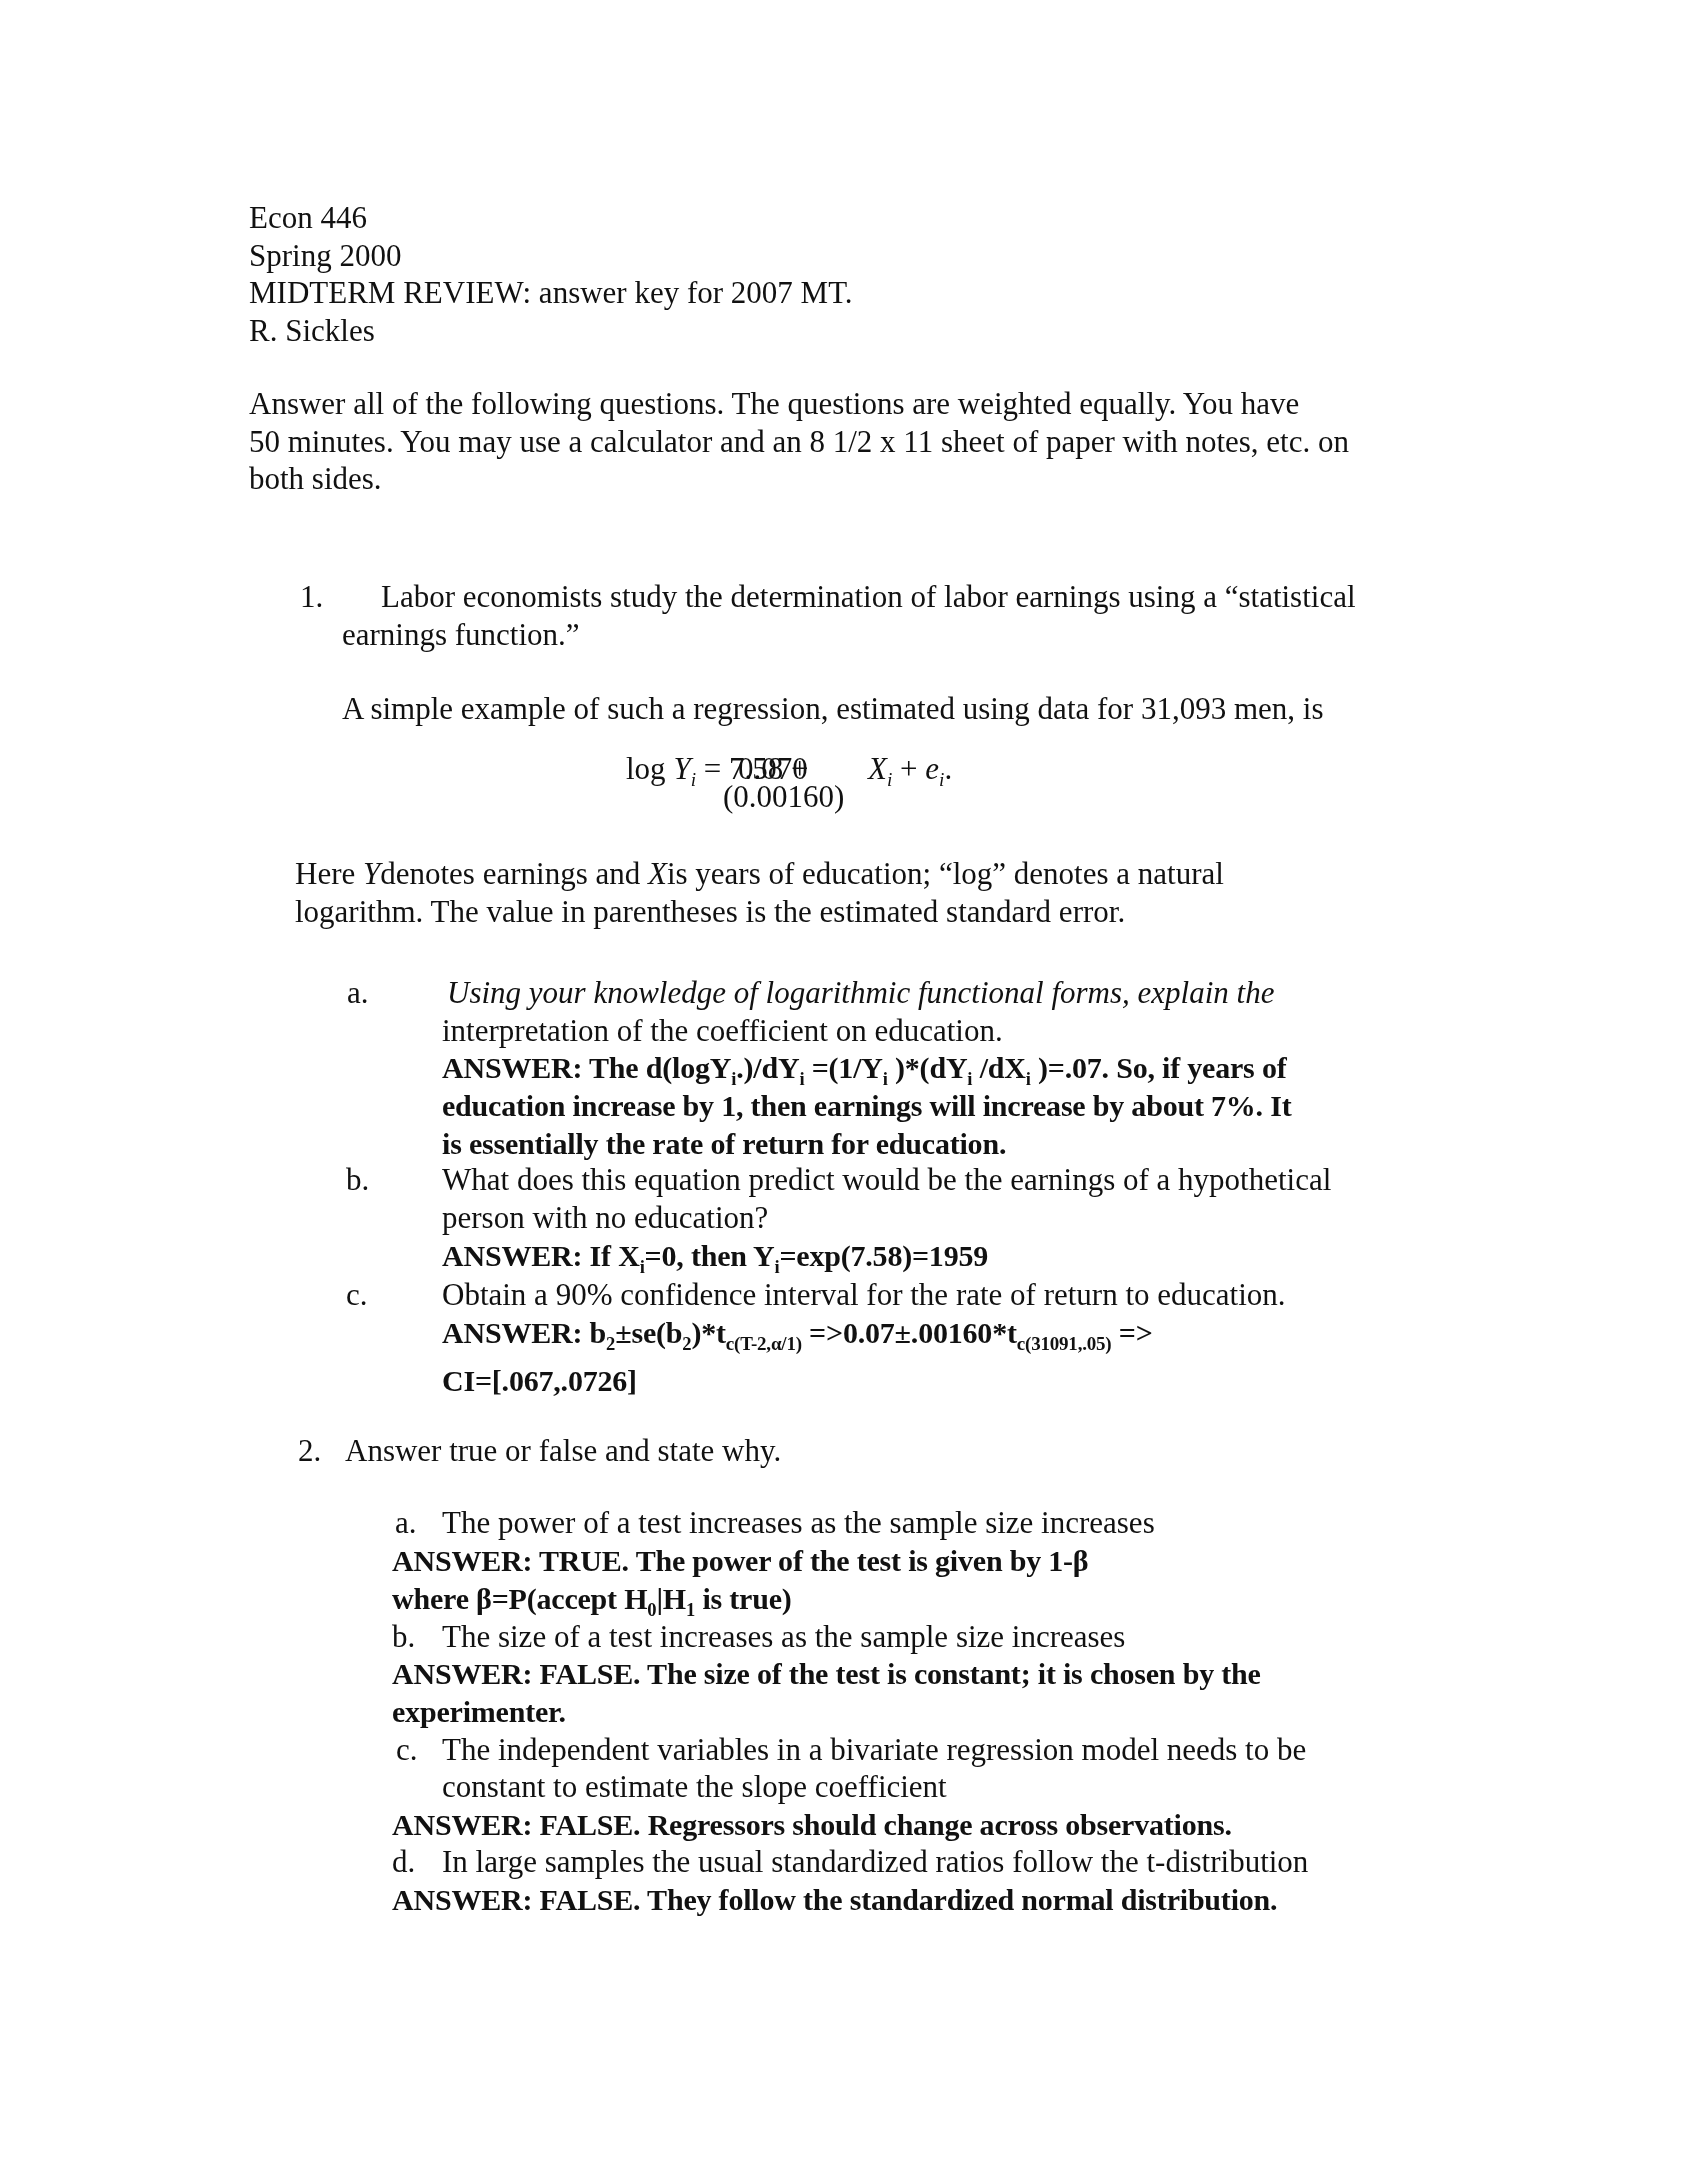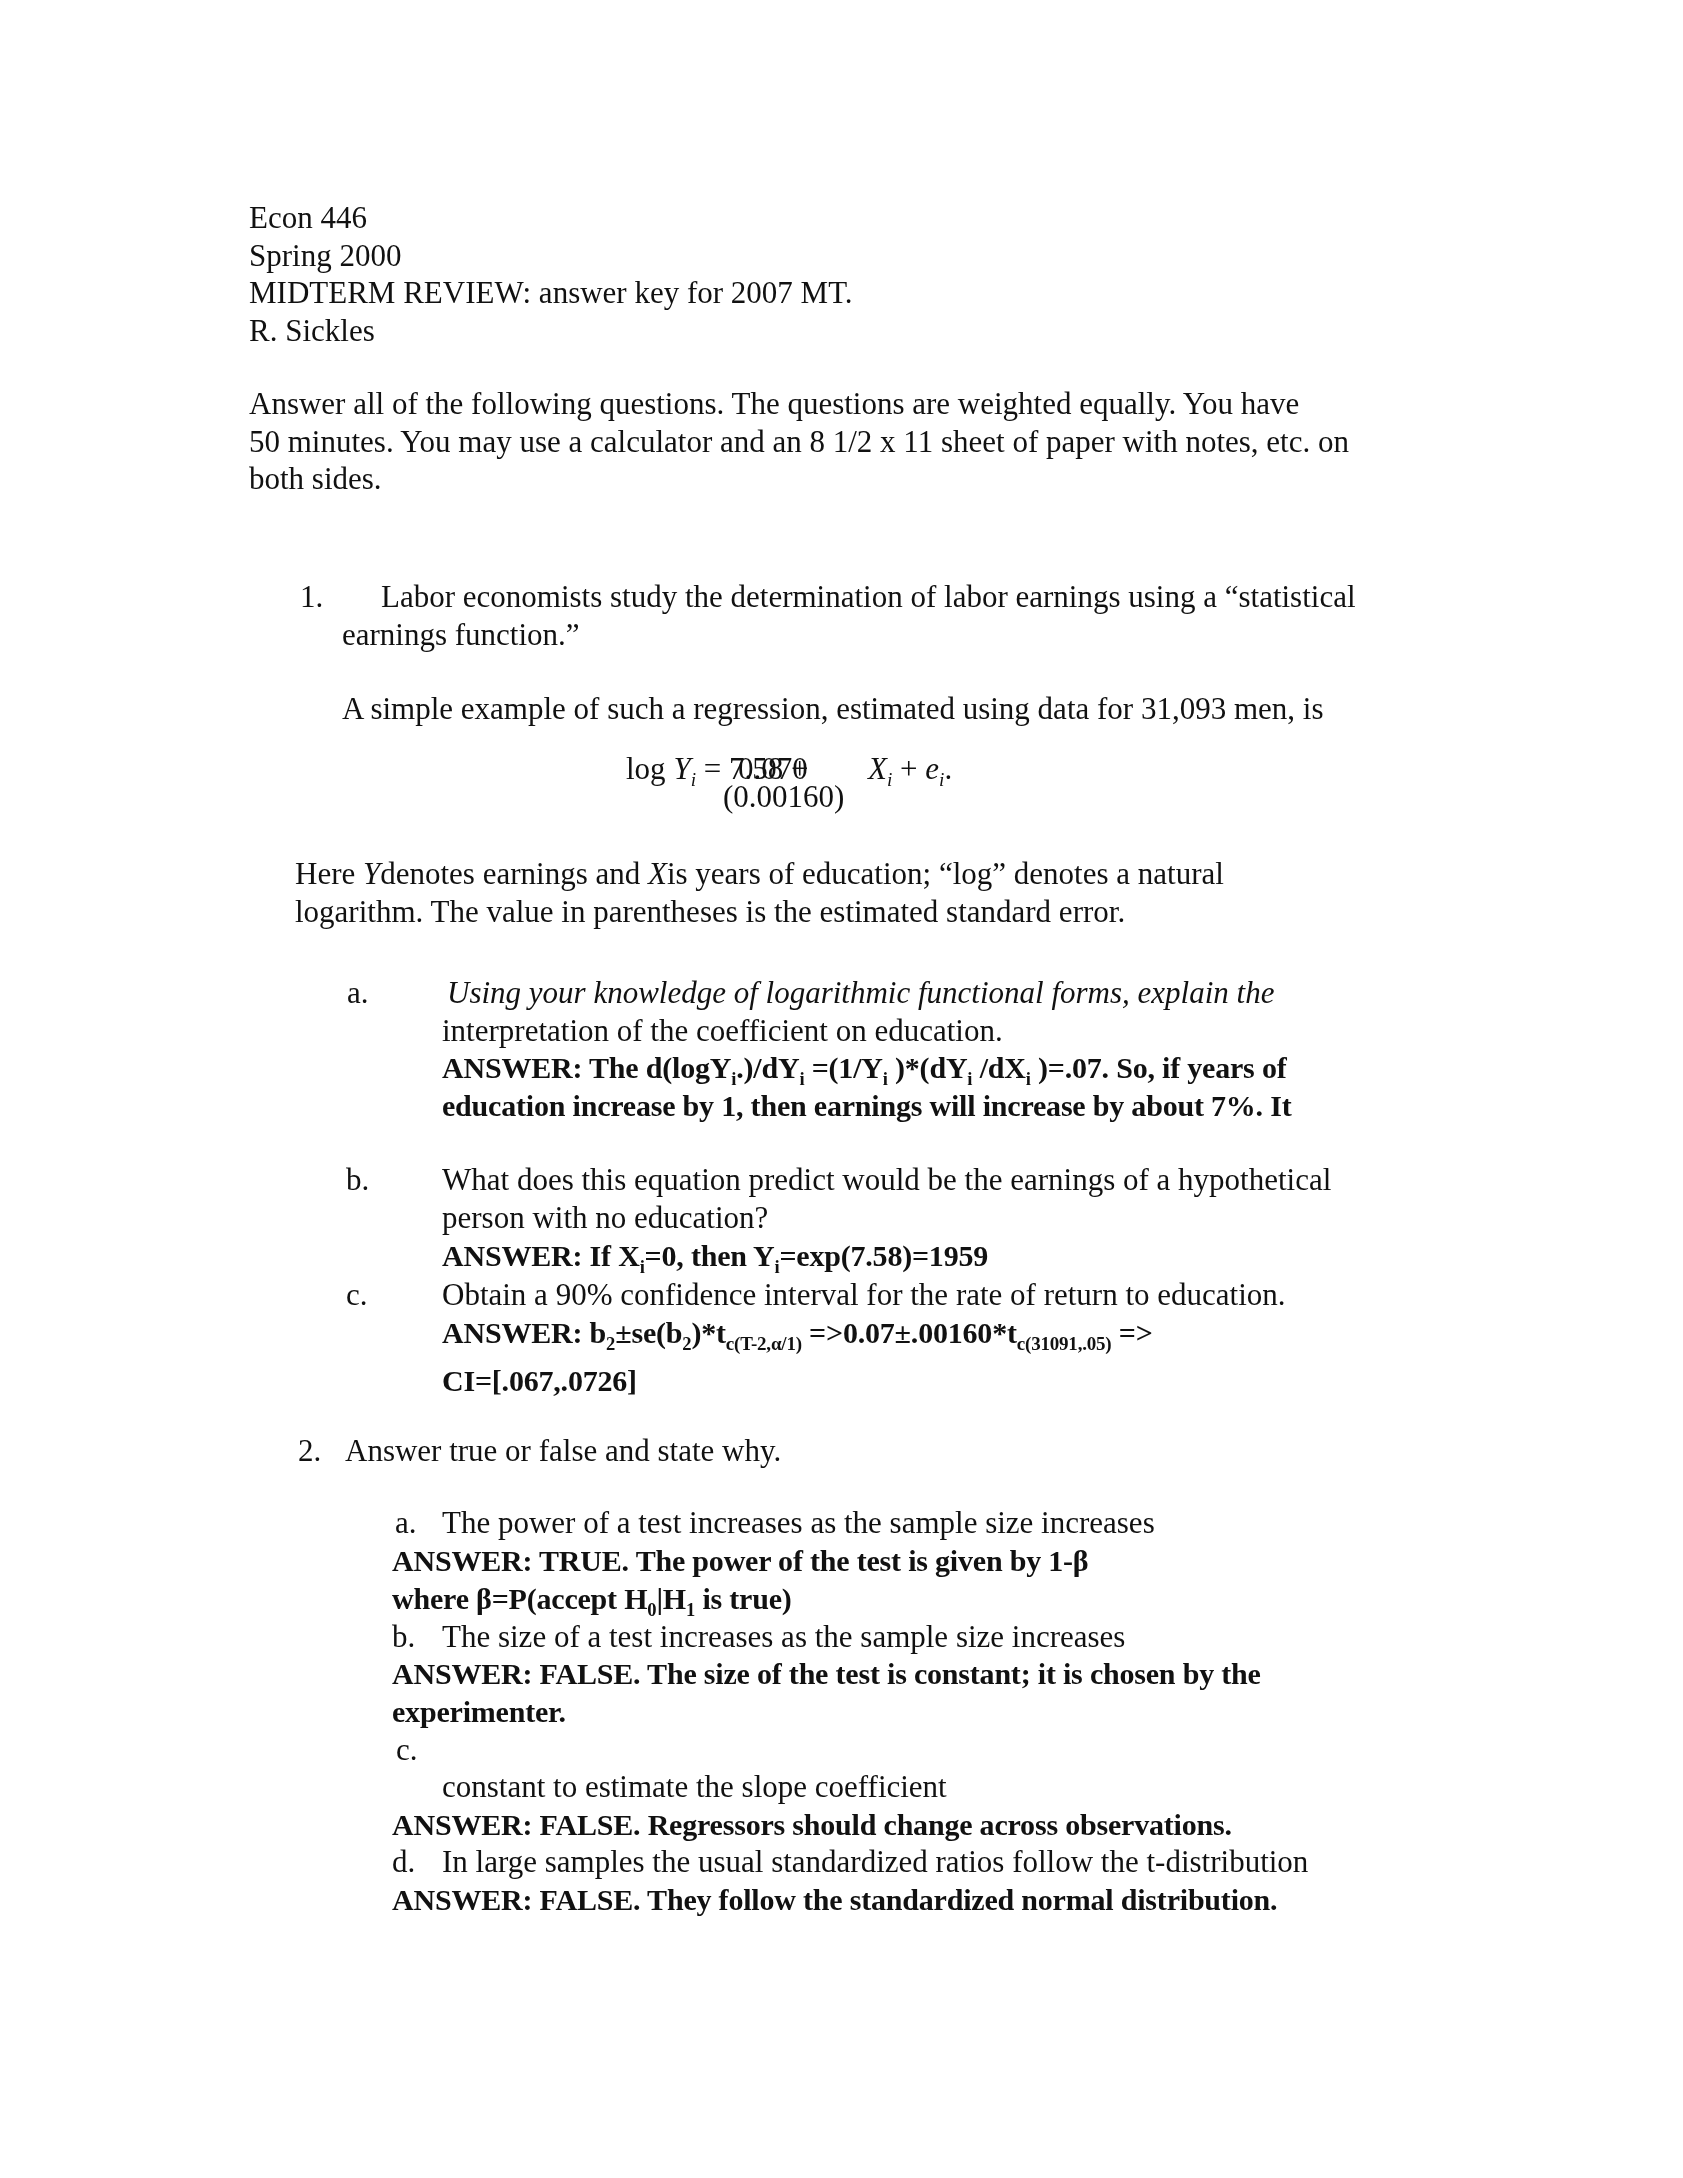--- a/index.html
+++ b/index.html
@@ -45,20 +45,21 @@
   </div>
   <div class="ln" style="left:295px; top:893px;">logarithm.  The value in parentheses is the estimated standard error.</div>
 
   <div class="ln" style="left:347px; top:974px;">a.</div>
   <div class="ln" style="left:447px; top:974px;font-style:italic;">Using your knowledge of logarithmic functional forms, explain the</div>
   <div class="ln" style="left:442px; top:1012px;">interpretation of the coefficient on education.</div>
   <div class="ln ans" style="left:442px; top:1049px;">
     <span>ANSWER:  The d(logY</span><sub>i</sub><span>.)/dY</span><sub>i</sub><span> =(1/Y</span><sub>i</sub><span> )*(dY</span><sub>i</sub><span> /dX</span><sub>i</sub><span> )=.07.  So, if  years of</span>
   </div>
   <div class="ln ans" style="left:442px; top:1087px;">education increase by 1, then earnings will increase by about 7%.   It</div>
+  <div class="ln ans" style="left:442px; top:1125px;">is essentially the rate of return for education.</div>
 
   <div class="ln" style="left:346px; top:1161px;">b.</div>
   <div class="ln" style="left:442px; top:1161px;">What does this equation predict would be the earnings of a hypothetical</div>
   <div class="ln" style="left:442px; top:1199px;">person with no education?</div>
   <div class="ln ans" style="left:442px; top:1237px;">
     <span>ANSWER:  If X</span><sub>i</sub><span>=0, then Y</span><sub>i</sub><span>=exp(7.58)=1959</span>
   </div>
 
   <div class="ln" style="left:346px; top:1276px;">c.</div>
   <div class="ln" style="left:442px; top:1276px;">Obtain a 90% confidence interval for the rate of return to education.</div>
@@ -76,20 +77,21 @@
   <div class="ln ans" style="left:392px; top:1580px;">
     <span>where β=P(accept H</span><sub>0</sub><span>|H</span><sub>1</sub><span> is true)</span>
   </div>
 
   <div class="ln" style="left:392px; top:1618px;">b.</div>
   <div class="ln" style="left:442px; top:1618px;">The size of a test increases as the sample size increases</div>
   <div class="ln ans" style="left:392px; top:1655px;">ANSWER:  FALSE. The size of the test is constant; it is chosen by the</div>
   <div class="ln ans" style="left:392px; top:1693px;">experimenter.</div>
 
   <div class="ln" style="left:396px; top:1731px;">c.</div>
+  <div class="ln" style="left:442px; top:1731px;">The independent variables in a bivariate regression model needs to be</div>
   <div class="ln" style="left:442px; top:1768px;">constant to estimate the slope coefficient</div>
   <div class="ln ans" style="left:392px; top:1806px;">ANSWER:  FALSE. Regressors should change across observations.</div>
 
   <div class="ln" style="left:392px; top:1843px;">d.</div>
   <div class="ln" style="left:442px; top:1843px;">In large samples the usual standardized ratios follow the t-distribution</div>
   <div class="ln ans" style="left:392px; top:1881px;">ANSWER:  FALSE.  They follow the standardized normal distribution.</div>
 
 </div>
 
 

